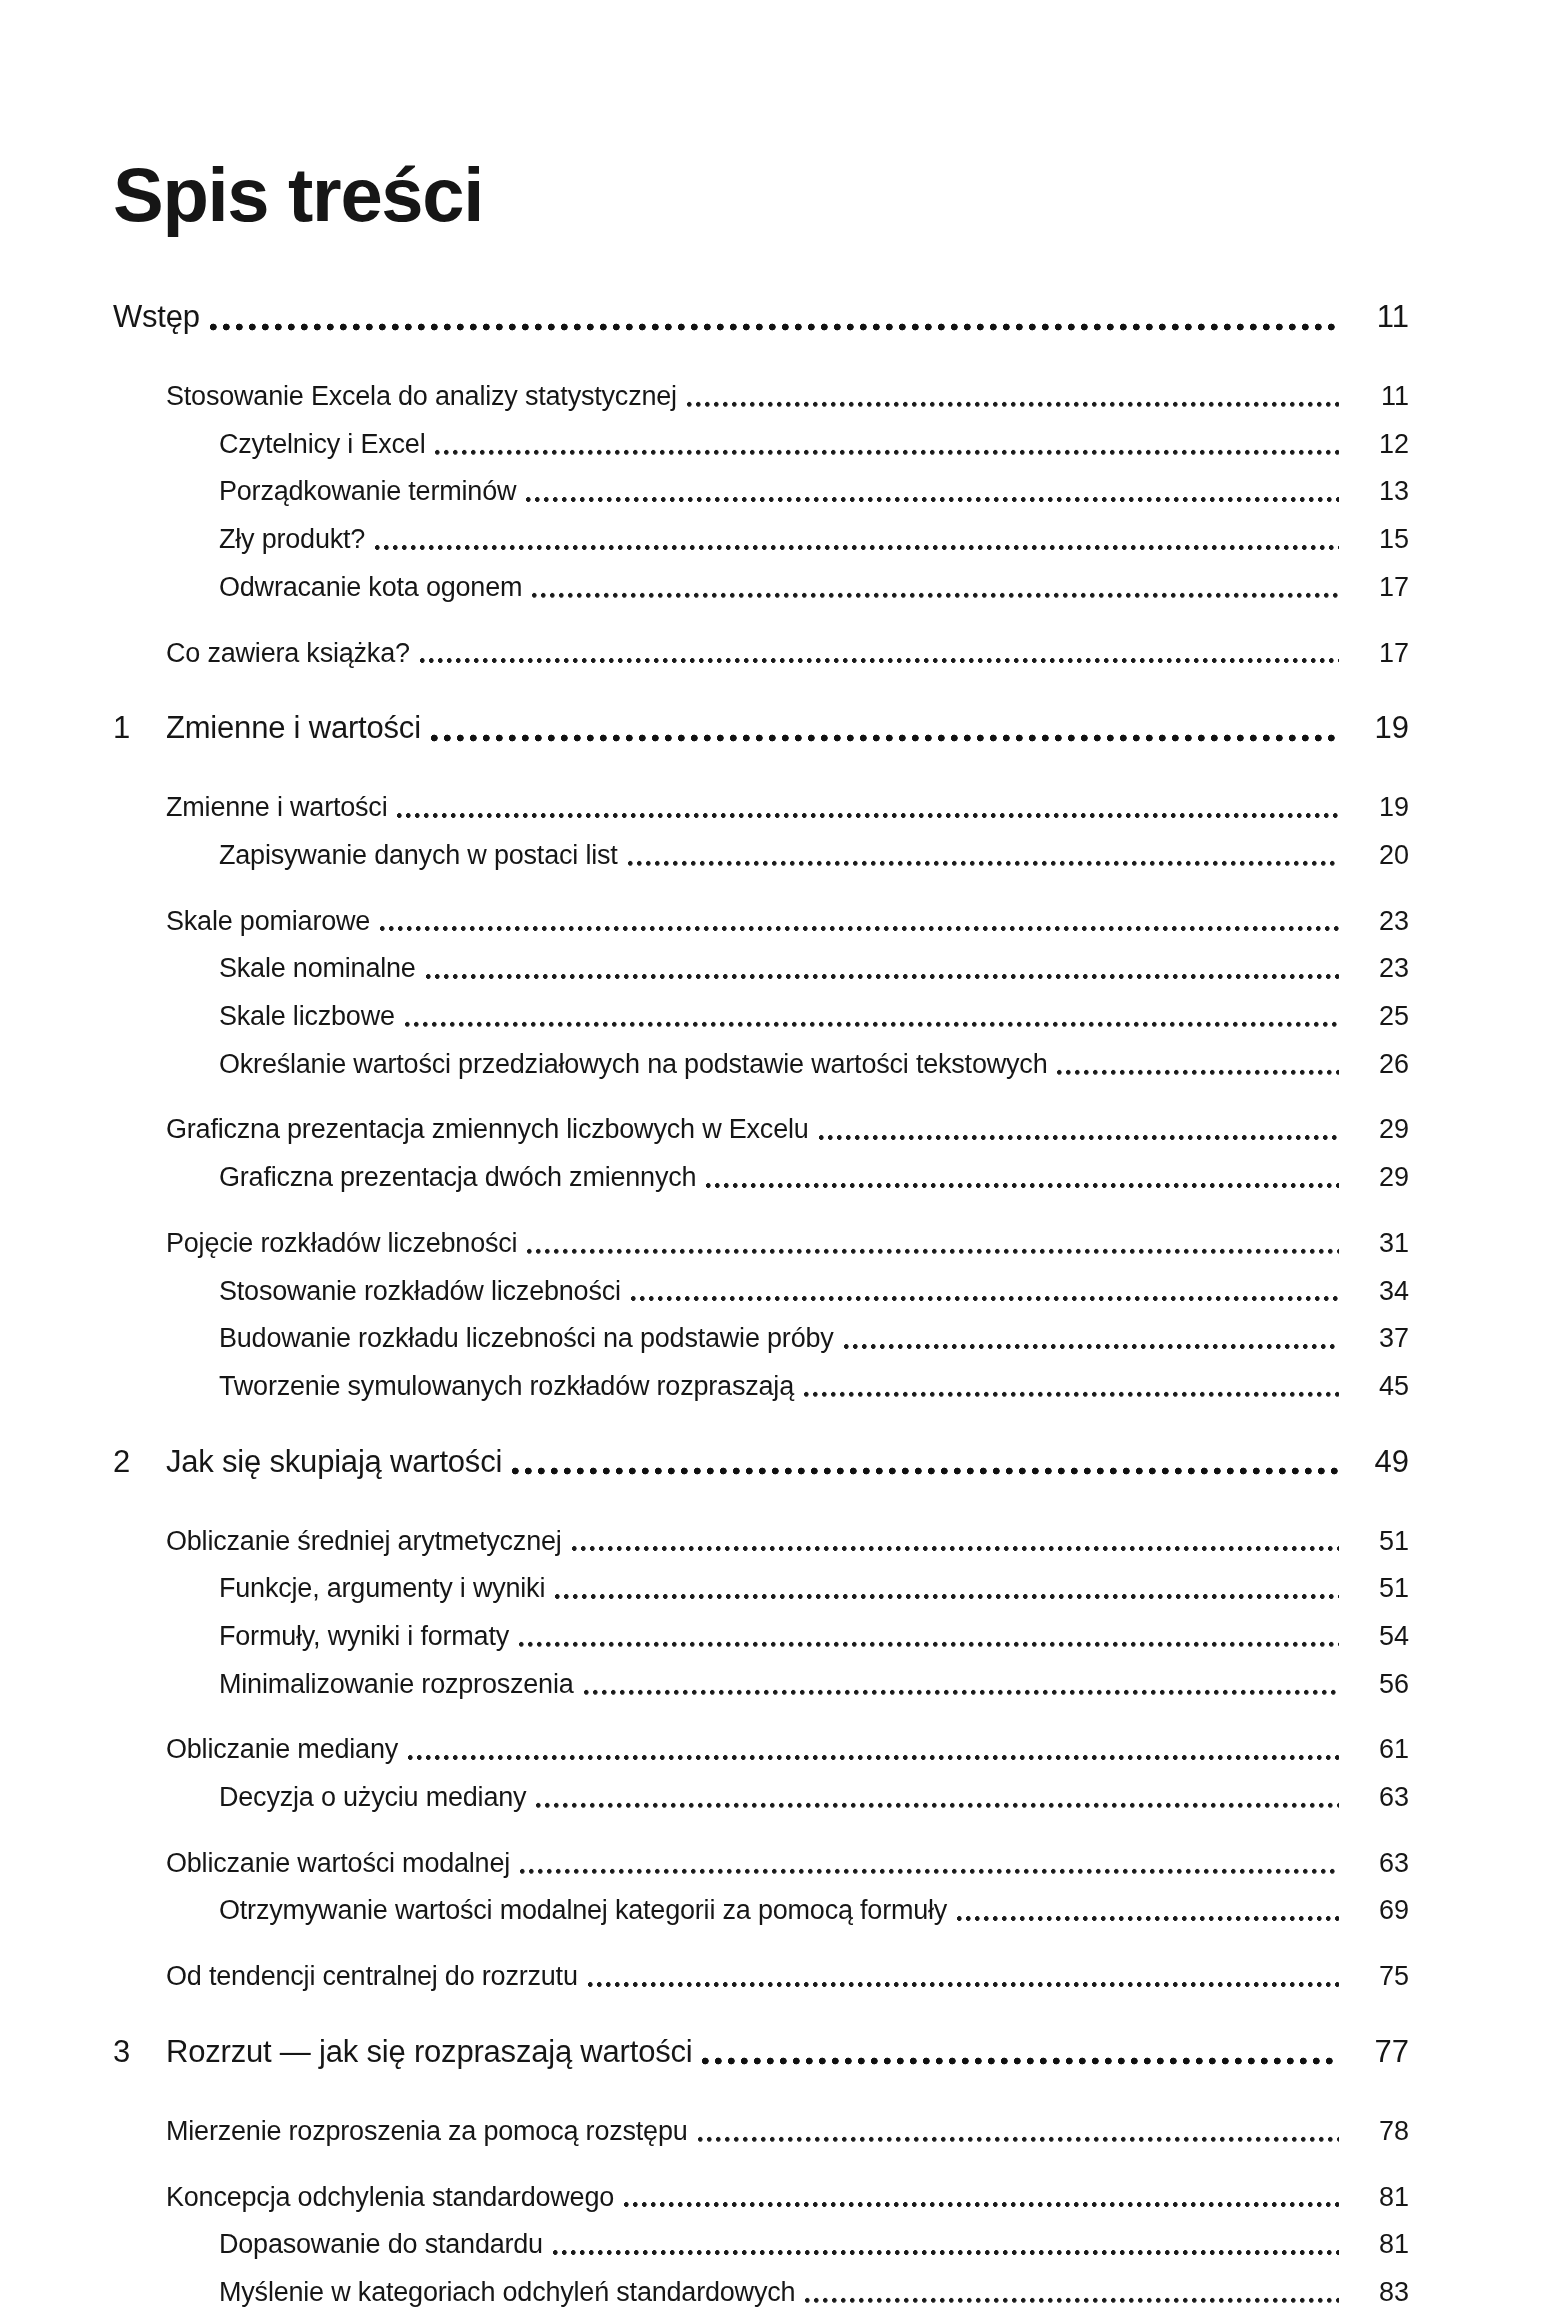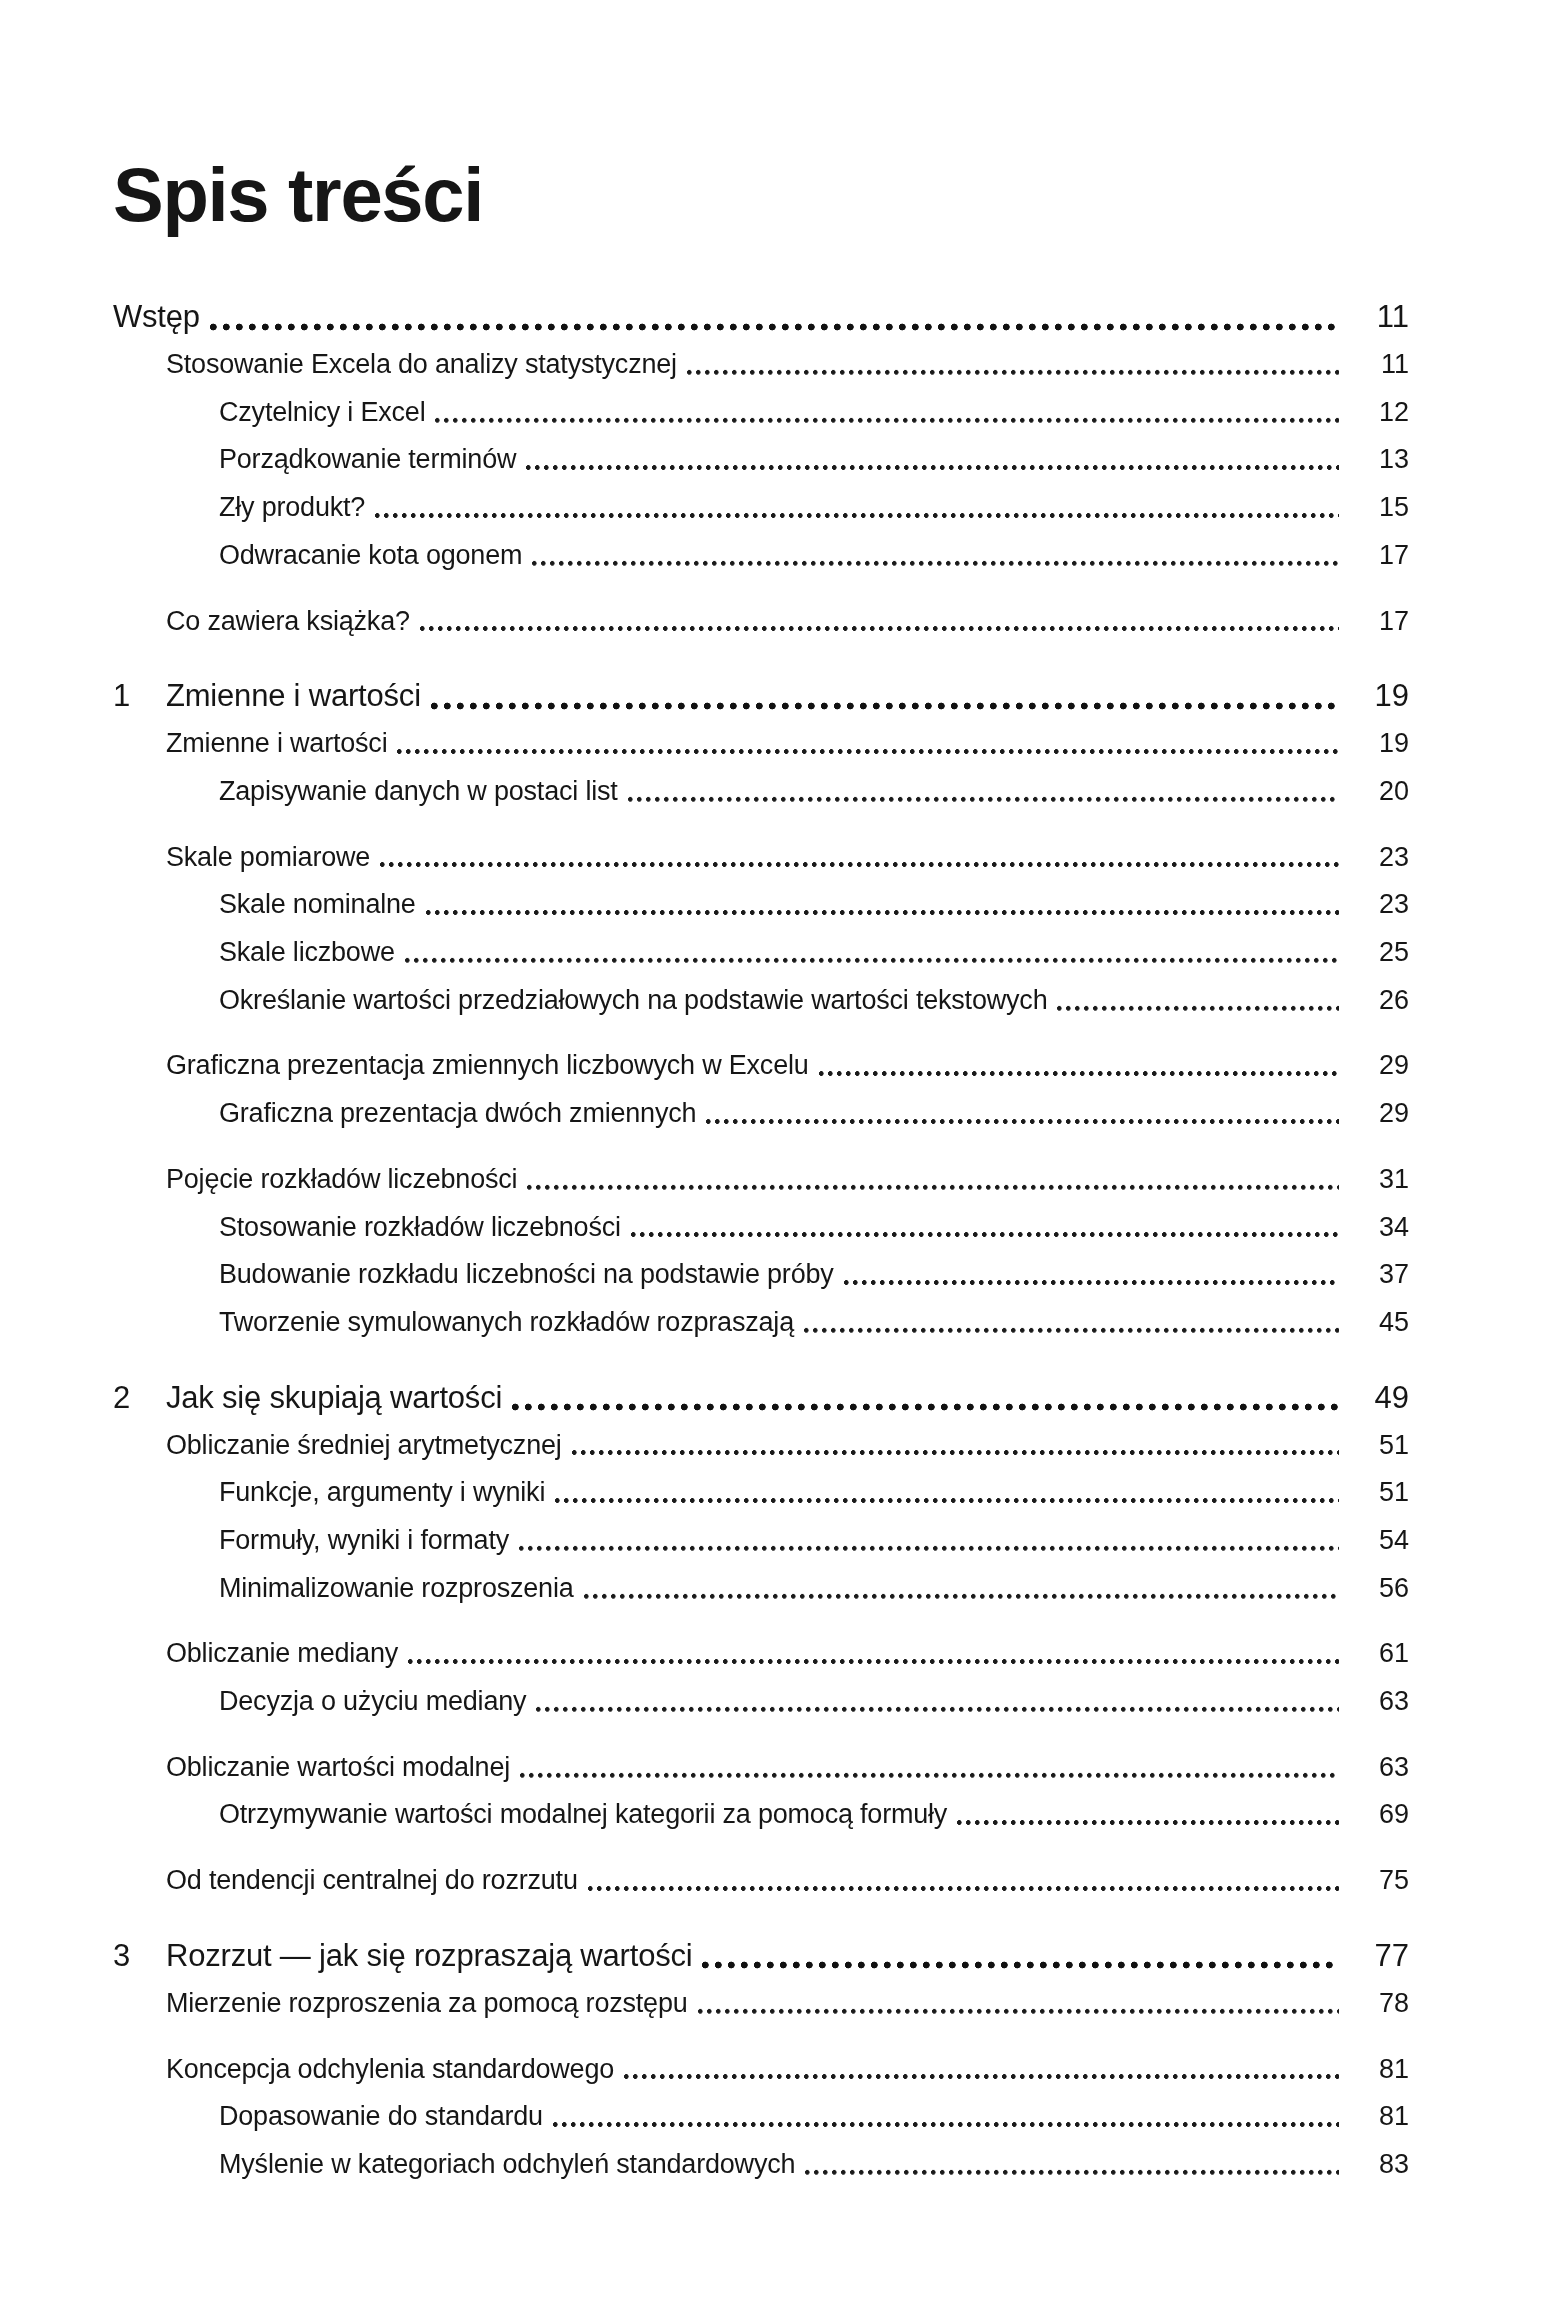--- a/index.html
+++ b/index.html
@@ -67,21 +67,21 @@
     height: 10px;
     margin-bottom: 2.6px;
     background-image: radial-gradient(circle at 3.3px 5px, #111111 3.1px, rgba(0,0,0,0) 3.7px);
     background-size: 13px 10px;
   }
   
   .g-first   { margin-top: 0; }
   .g-reg     { margin-top: 18px; }
   .g-group   { margin-top: 36px; }
   .g-chapter { margin-top: 43px; }
-  .g-after   { margin-top: 16px; }
+  .g-after   { margin-top: 48px; }
 </style>
 </head>
 <body>
 
 <main class="toc-page">
   <h1 class="page-title">Spis treści</h1>
 
   <section class="toc-list" id="toc-list">
       <div class="toc-row lvl0 g-first">
 

